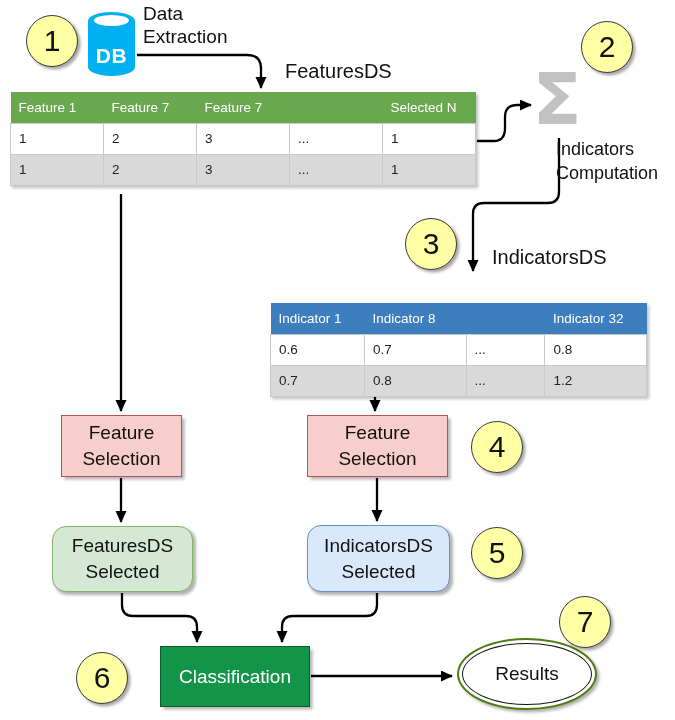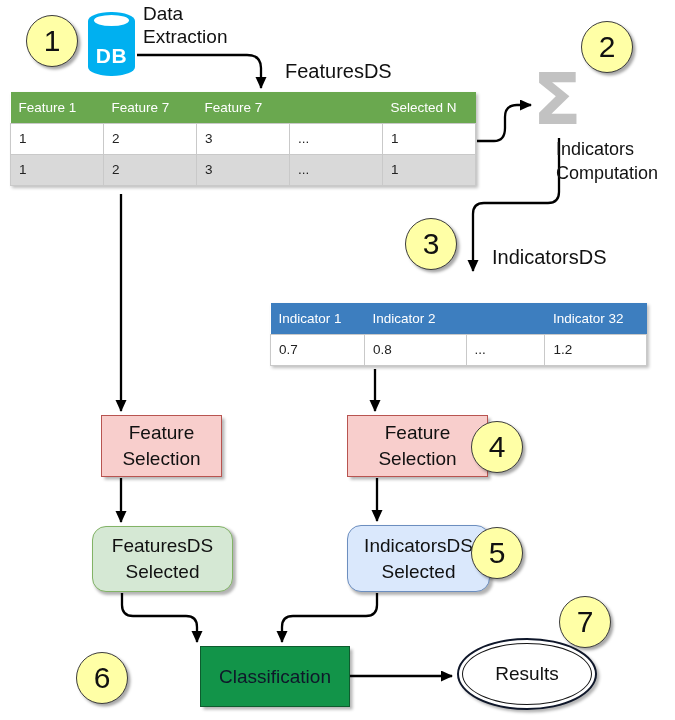--- a/index.html
+++ b/index.html
@@ -53,36 +53,36 @@
   table.indicators-ds { left:270px; top:275px; width:377px;margin-top:28px; }
   table.indicators-ds th { background:var(--indicators_table_header); }
   table.indicators-ds th:nth-child(1), table.indicators-ds td:nth-child(1) { width:25%; }
   table.indicators-ds th:nth-child(2), table.indicators-ds td:nth-child(2) { width:27%; }
   table.indicators-ds th:nth-child(3), table.indicators-ds td:nth-child(3) { width:21%; }
   table.indicators-ds th:nth-child(4), table.indicators-ds td:nth-child(4) { width:27%; }
 
   .node {
     position:absolute; display:flex; align-items:center; justify-content:center;
     text-align:center; white-space:pre-line; font-size:19px; line-height:26px;
-    box-shadow:2.5px 2.5px 3px rgba(0,0,0,.3); z-index:3;margin-left:40px;
+    box-shadow:2.5px 2.5px 3px rgba(0,0,0,.3); z-index:3;
   }
   .feature-sel { background:var(--feature_selection_fill); border:1.5px solid var(--feature_selection_border); }
   .fs-left  { left:61px;  top:415px; width:121px; height:62px; }
   .fs-right { left:307px; top:415px; width:141px; height:62px; }
   .rounded { border-radius:14px; }
   .feats-selected { left:52px;  top:526px; width:141px; height:66px;
     background:var(--features_selected_fill); border:1.5px solid var(--features_selected_border); }
   .inds-selected  { left:307px; top:525px; width:143px; height:67px;
     background:var(--indicators_selected_fill); border:1.5px solid var(--indicators_selected_border); }
   .classification { left:160px; top:646px; width:150px; height:61px;
-    background:var(--classification_fill); border:1px solid #0d5c2e; color:#0f172a; }
+    background:var(--classification_fill); border:1px solid #0d5c2e; color:#ffffff; }
 
   .results {
     position:absolute; left:457px; top:638px; width:140px; height:72px;
-    border:2px solid #0f172a; border-radius:50%; background:#fff;
+    border:2px solid #4d7c0f; border-radius:50%; background:#fff;
     box-shadow:2.5px 2.5px 3px rgba(0,0,0,.3);
     display:flex; align-items:center; justify-content:center; font-size:19px; z-index:4;
   }
   .results::before {
     content:""; position:absolute; left:3px; top:3px; right:3px; bottom:3px;
     border:1.3px solid #151515; border-radius:50%;
   }
 </style>
 </head>
 <body>
@@ -154,26 +154,32 @@
           <td>...</td>
           <td>1</td>
         </tr>
       </tbody>
   </table>
 
   <table class="ds indicators-ds">
     <thead>
         <tr>
           <th>Indicator 1</th>
-          <th>Indicator 2</th>
+          <th>Indicator 8</th>
           <th></th>
           <th>Indicator 32</th>
         </tr>
       </thead>
     <tbody>
+        <tr>
+          <td>0.6</td>
+          <td>0.7</td>
+          <td>...</td>
+          <td>0.8</td>
+        </tr>
         <tr>
           <td>0.7</td>
           <td>0.8</td>
           <td>...</td>
           <td>1.2</td>
         </tr>
       </tbody>
   </table>
 
   <div class="node feature-sel fs-left">Feature

